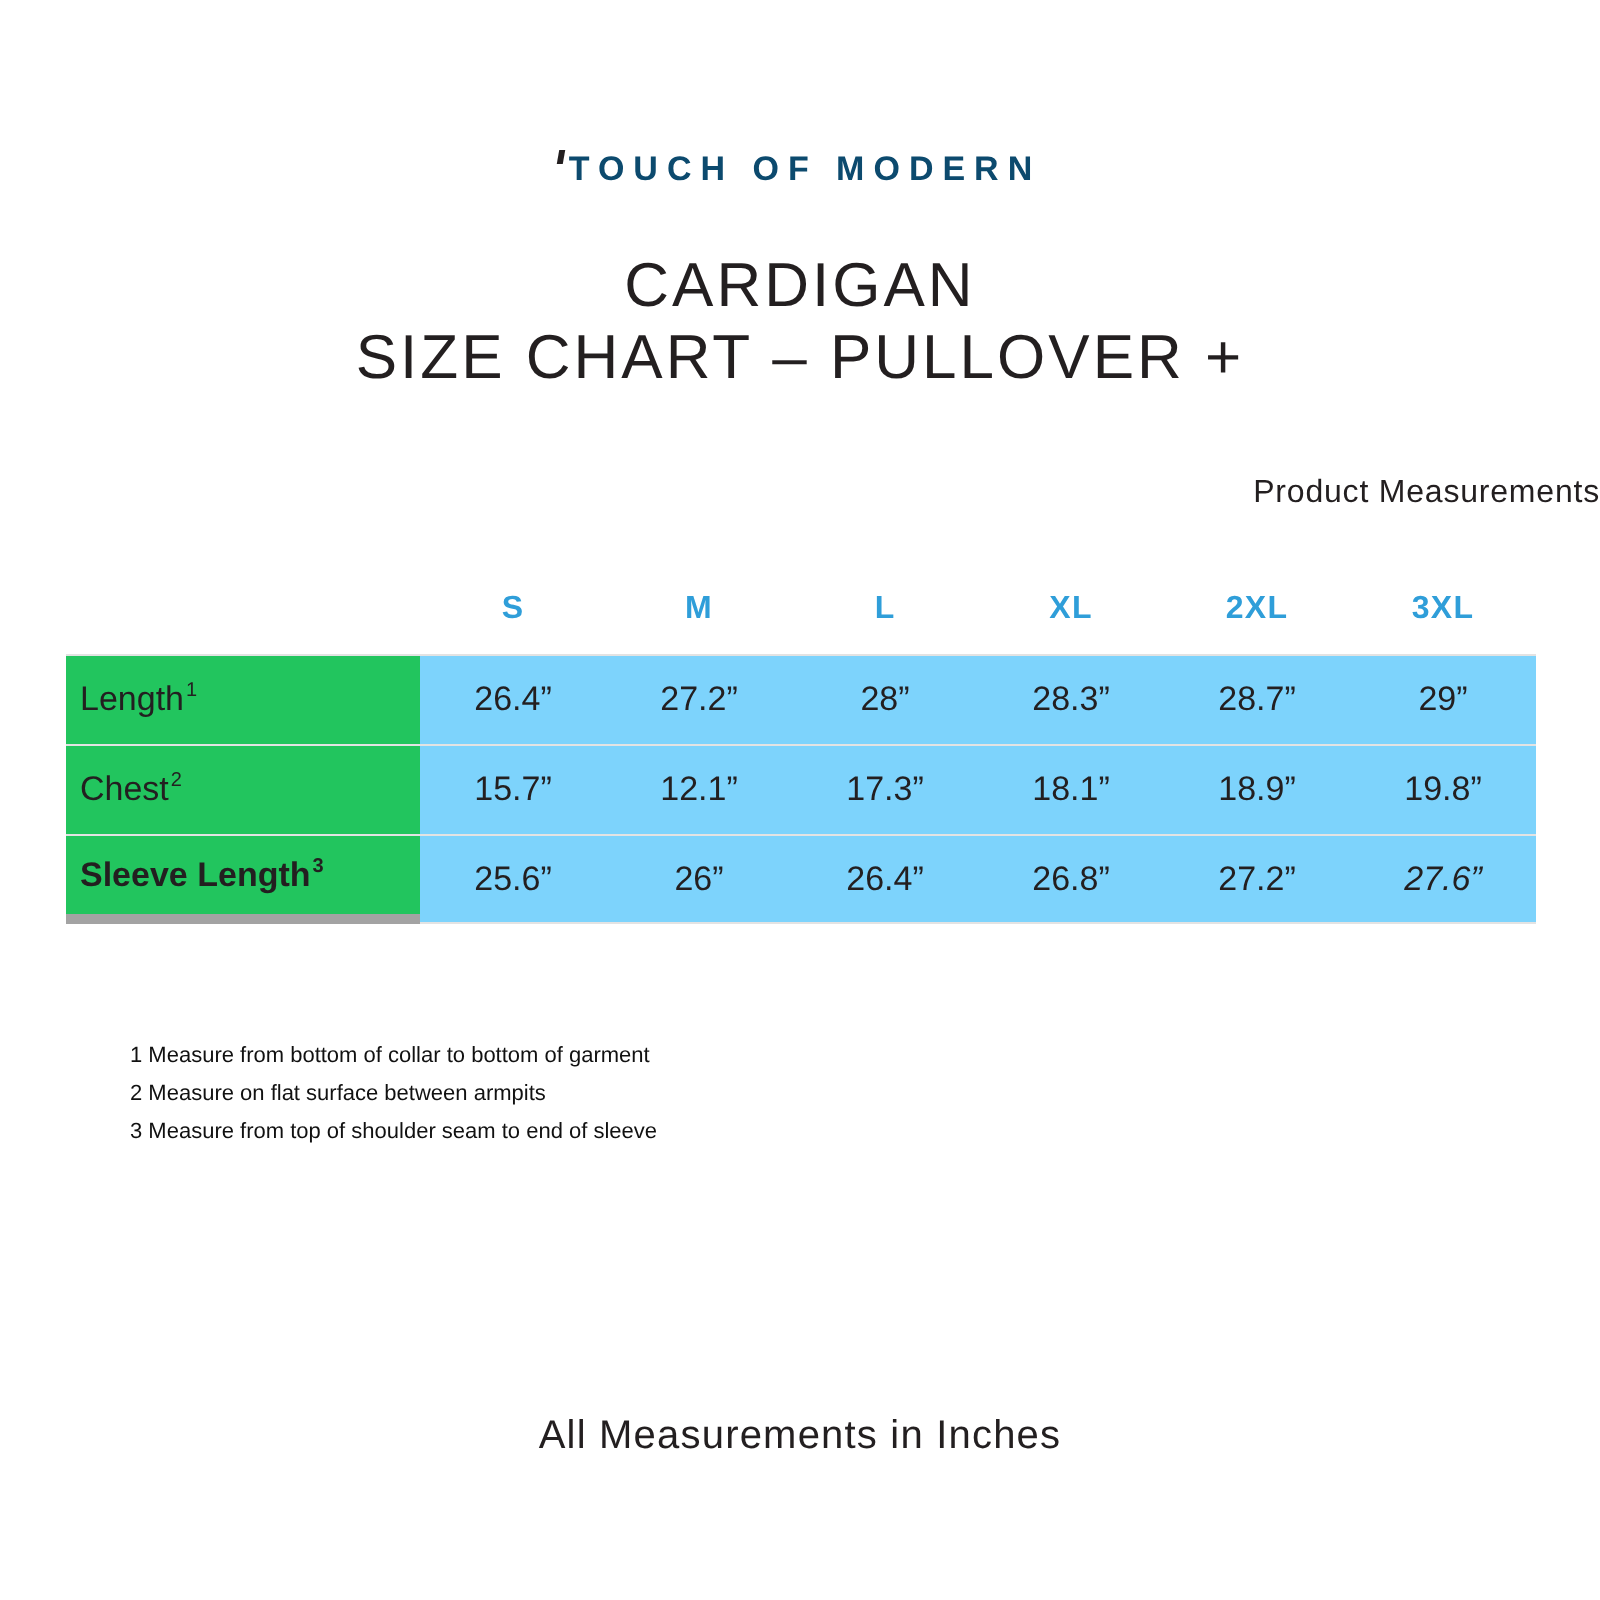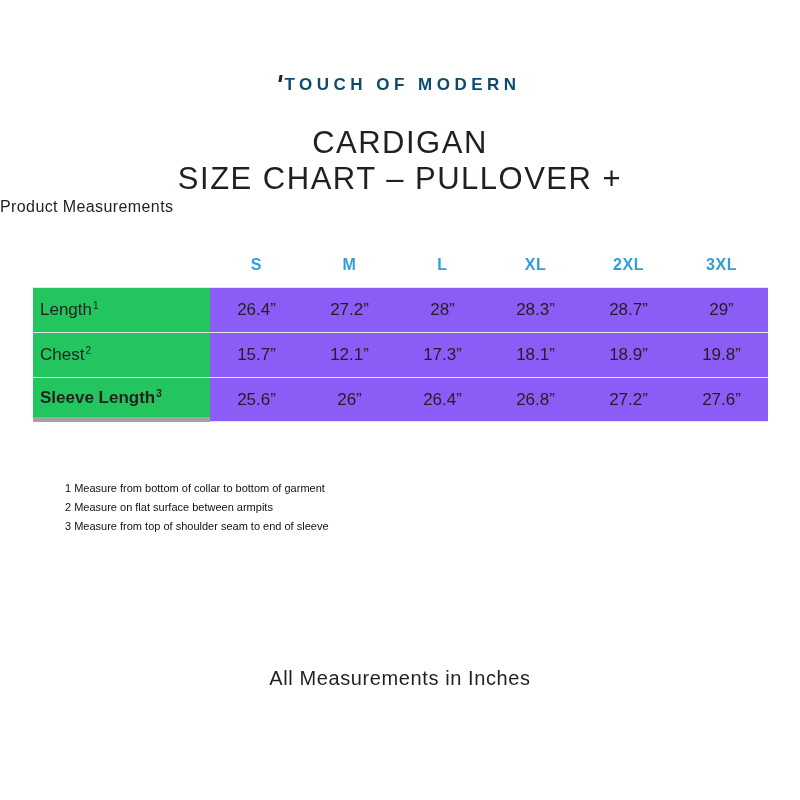--- a/index.html
+++ b/index.html
@@ -38,21 +38,22 @@
     font-size: 31px;
     font-weight: 400;
     letter-spacing: 1.5px;
     line-height: 36px;
     color: #231f20;
   }
   .title-line { display: block; }
 
   
   .subtitle {
-    text-align: left;
+    margin-top: 40px;
+    text-align: right;
     font-size: 16px;
     font-weight: 400;
     letter-spacing: 0.4px;
     line-height: 20px;
     color: #231f20;
   }
 
   
   .table {
     display: grid;
@@ -70,21 +71,21 @@
     font-weight: 600;
     letter-spacing: 0.6px;
   }
   .cell {
     height: 45px;
     display: flex;
     align-items: center;
     justify-content: center;
     border-top: 1px solid #e3e3e3;
     font-size: 17px;
-    background: #8b5cf6;
+    background: #7dd3fc;
   }
   .cell.label {
     justify-content: flex-start;
     padding-left: 7px;
     background: #22c55e;
   }
   .cell sup { font-size: 10px; line-height: 1; margin-left: 1px; transform: translateY(-4px); }
 
   
   .footnotes {
@@ -153,21 +154,21 @@
 
     <div class="cell label row-last-cell" style="border-bottom:5px solid #a3a3a3;font-weight:bold;">
       <span>Sleeve Length</span>
         <sup>3</sup>
     </div>
     <div class="cell" style="border-bottom:1px solid #e3e3e3;">25.6”</div>
     <div class="cell" style="border-bottom:1px solid #e3e3e3;">26”</div>
     <div class="cell" style="border-bottom:1px solid #e3e3e3;">26.4”</div>
     <div class="cell" style="border-bottom:1px solid #e3e3e3;">26.8”</div>
     <div class="cell" style="border-bottom:1px solid #e3e3e3;">27.2”</div>
-    <div class="cell" style="border-bottom:1px solid #e3e3e3;">27.6”</div>
+    <div class="cell" style="border-bottom:1px solid #e3e3e3;font-style:italic;">27.6”</div>
   </div>
 
   <div class="footnotes">
     <div>1 Measure from bottom of collar to bottom of garment</div>
     <div>2 Measure on flat surface between armpits</div>
     <div>3 Measure from top of shoulder seam to end of sleeve</div>
   </div>
 
   <div class="footer-note">All Measurements in Inches</div>
 

